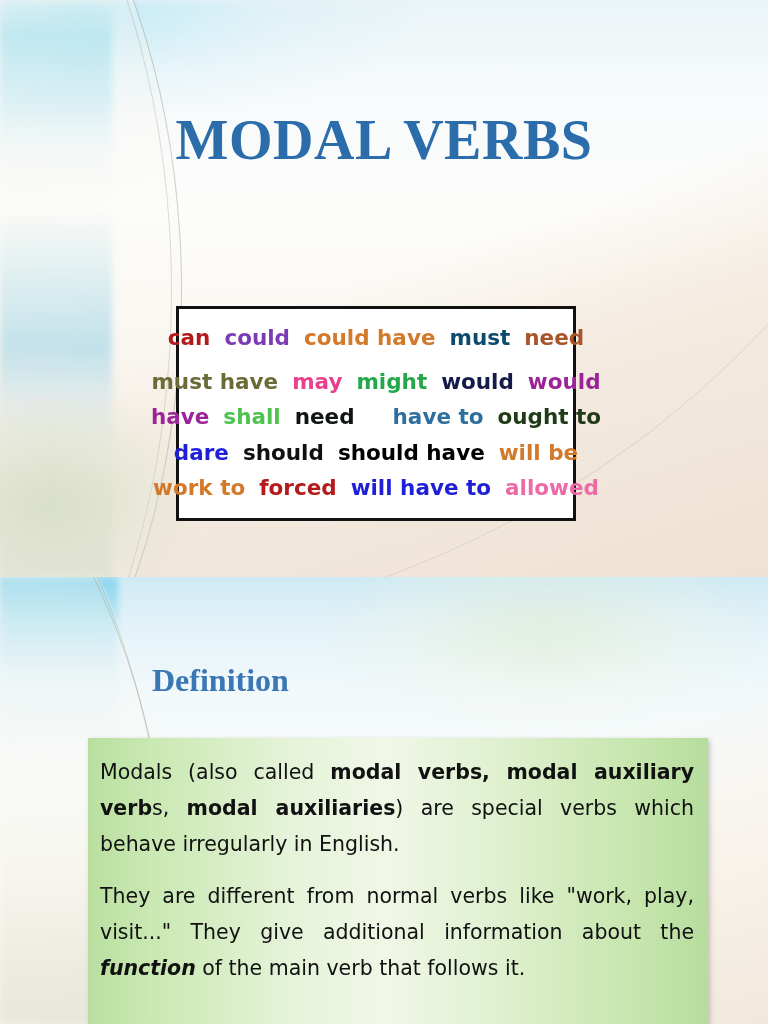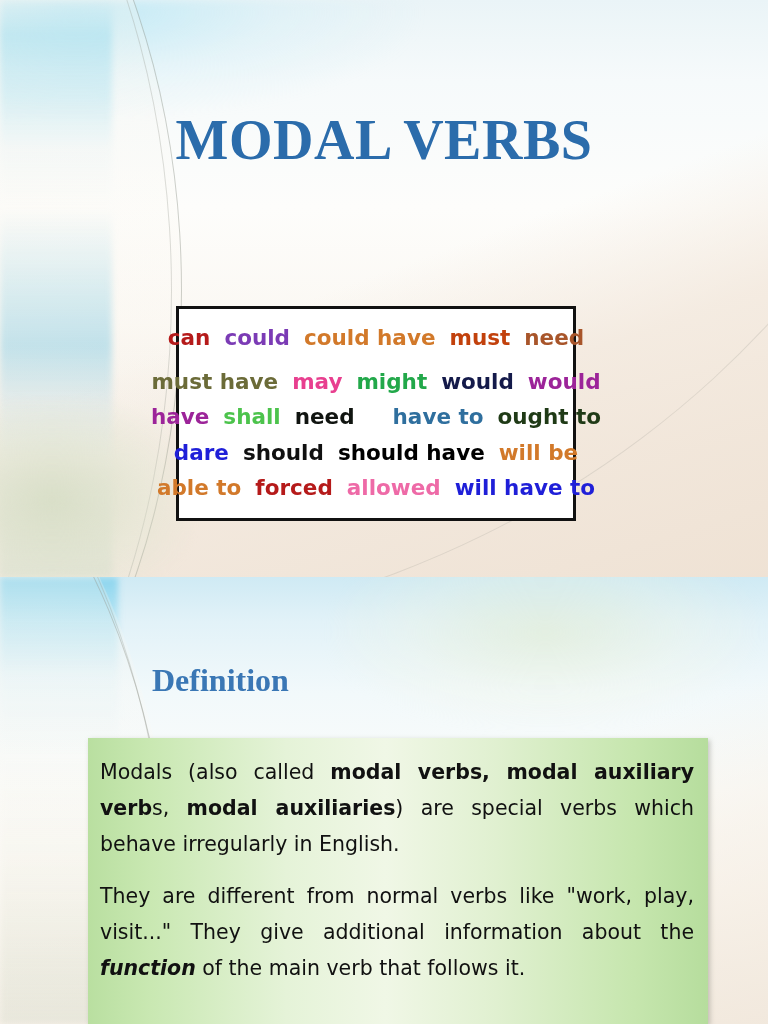--- a/index.html
+++ b/index.html
@@ -268,21 +268,21 @@
     <div class="arc s1-arc-c"></div>
     <div class="s1-greenblob"></div>
 
     <h1 class="slide1-title">MODAL VERBS</h1>
 
     <figure class="words-frame" id="words-frame">
         <div class="words-row">
           <span style="color: rgb(181, 26, 26);">can</span>
           <span style="color: rgb(123, 59, 181);">could</span>
           <span style="color: rgb(210, 121, 42); text-align: center;">could have</span>
-          <span style="color: #c2410c;">must</span>
+          <span style="color: #0c4a6e;">must</span>
           <span style="color: rgb(168, 85, 42);">need</span>
         </div>
         <div class="words-row">
           <span style="color: rgb(107, 107, 56); margin-top: 8px;">must have</span>
           <span style="color: rgb(232, 63, 143);">may</span>
           <span style="color: rgb(34, 168, 74);">might</span>
           <span style="color: rgb(20, 26, 74);">would</span>
           <span style="color: rgb(156, 36, 153);">would</span>
         </div>
         <div class="words-row">
@@ -292,24 +292,24 @@
           <span style="color: rgb(47, 111, 158); margin-left: 24px;">have to</span>
           <span style="color: rgb(31, 58, 22);">ought to</span>
         </div>
         <div class="words-row">
           <span style="color: rgb(31, 31, 216);">dare</span>
           <span style="color: rgb(16, 16, 16);">should</span>
           <span style="color: #000000;">should have</span>
           <span style="color: rgb(210, 121, 42);">will be</span>
         </div>
         <div class="words-row">
-          <span style="color: rgb(210, 121, 42);">able to</span>
+          <span style="color: rgb(210, 121, 42);">work to</span>
           <span style="color: rgb(181, 26, 26);">forced</span>
+          <span style="color: rgb(31, 31, 216);">will have to</span>
           <span style="color: rgb(238, 106, 167);">allowed</span>
-          <span style="color: rgb(31, 31, 216);">will have to</span>
         </div>
       </figure>
   </section>
 
   <section class="slide2">
     <div class="s2-leftband"></div>
     <div class="s2-topglow"></div>
     <div class="s2-wedge"></div>
     <div class="arc s2-arc-a"></div>
     <div class="arc s2-arc-b"></div>

